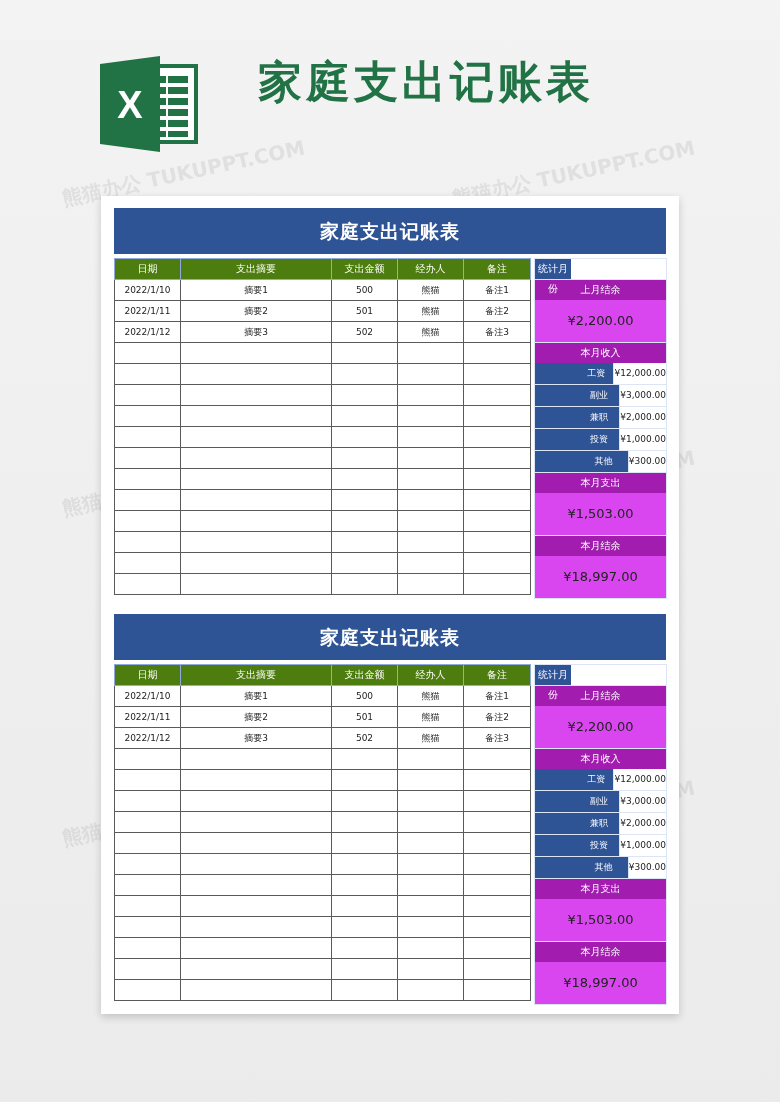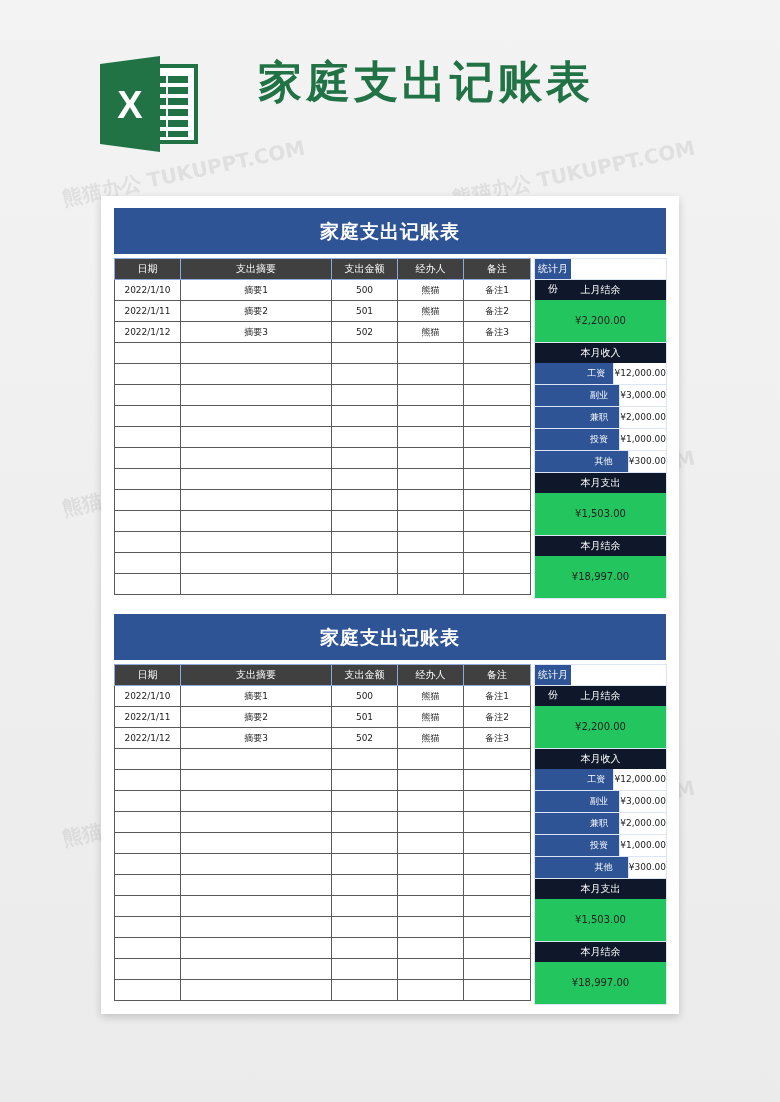--- a/index.html
+++ b/index.html
@@ -32,39 +32,39 @@
   }
   table.ledger {
     position:absolute; left:0; top:50px; border-collapse:collapse;
     table-layout:fixed; width:416px;
   }
   table.ledger th, table.ledger td {
     height:20px; padding:0; font-size:9px; text-align:center; color:#222;
     border:1px solid #5a5a5a; overflow:hidden; white-space:nowrap;
   }
   table.ledger th {
-    background:#404040; color:#fff; font-weight:normal; border-color:#8ea9db;
+    background:#4d7c0f; color:#fff; font-weight:normal; border-color:#8ea9db;
     font-size:10px;
     margin-top:32px;
   }
   .summary { position:absolute; left:420px; top:50px; width:133px; }
   .sum-month {
     position:relative; height:20px; border:1px solid #dbe5f5; background:#fff;
   }
   .sum-month-label {
     position:absolute; left:0; top:0; width:36px; height:20px; background:#2f5496;
     color:#fff; font-size:10px; line-height:20px; text-align:center;
   }
   .sum-head {
-    height:20px; background:#0f172a; color:#fff; font-size:10px; line-height:20px;
+    height:20px; background:#a21caf; color:#fff; font-size:10px; line-height:20px;
     text-align:center; border-left:1px solid #dbe5f5; border-right:1px solid #dbe5f5;
   }
   .sum-val {
-    height:42px; line-height:42px; text-align:center; font-size:10px; color:#222;
-    background:#22c55e; border:1px solid #dbe5f5; border-top:none;
+    height:42px; line-height:42px; text-align:center; font-size:13px; color:#222;
+    background:#d946ef; border:1px solid #dbe5f5; border-top:none;
   }
   .inc-row { display:flex; height:21px; border-bottom:1px solid #dbe5f5; border-left:1px solid #dbe5f5; border-right:1px solid #dbe5f5; }
   .inc-label {
     width:52px; background:#2f5496; color:#fff; font-size:9px; line-height:21px;
     text-align:center; border-right:1px solid #dbe5f5;padding-left:44px;
   }
   .inc-val { flex:1; font-size:9px; line-height:21px; text-align:left; color:#222; background:#fff; }
   .wm {
     position:absolute; color:rgba(160,160,160,0.22); font-size:20px; font-weight:bold;
     transform:rotate(-12deg); white-space:nowrap; pointer-events:none;

